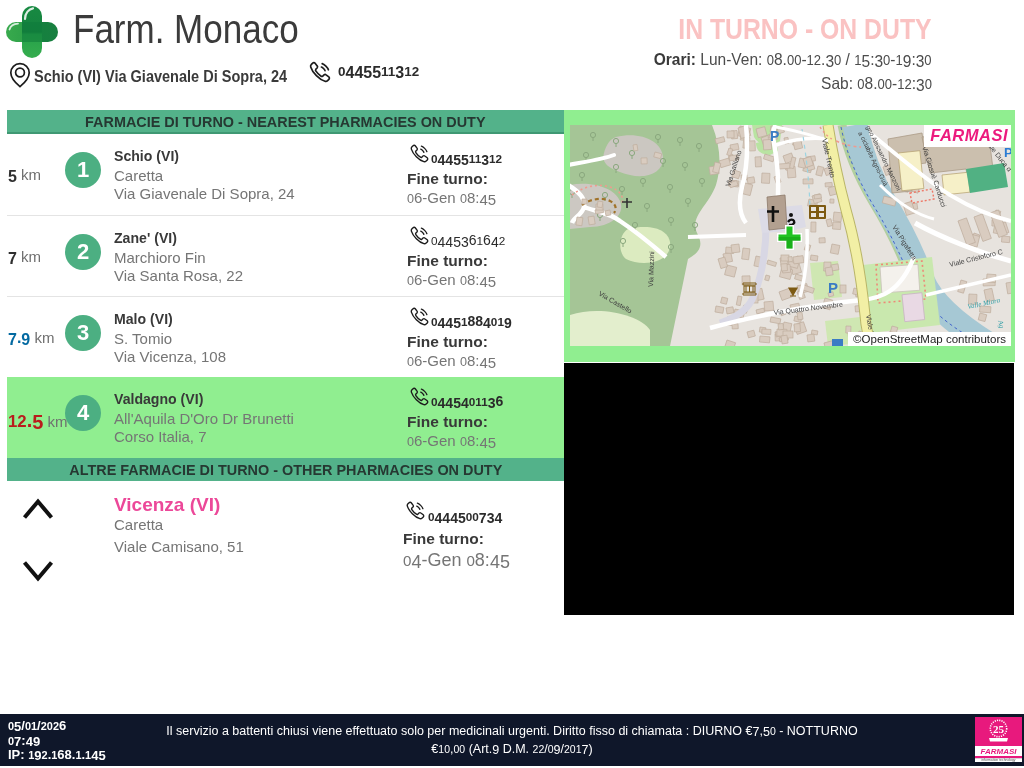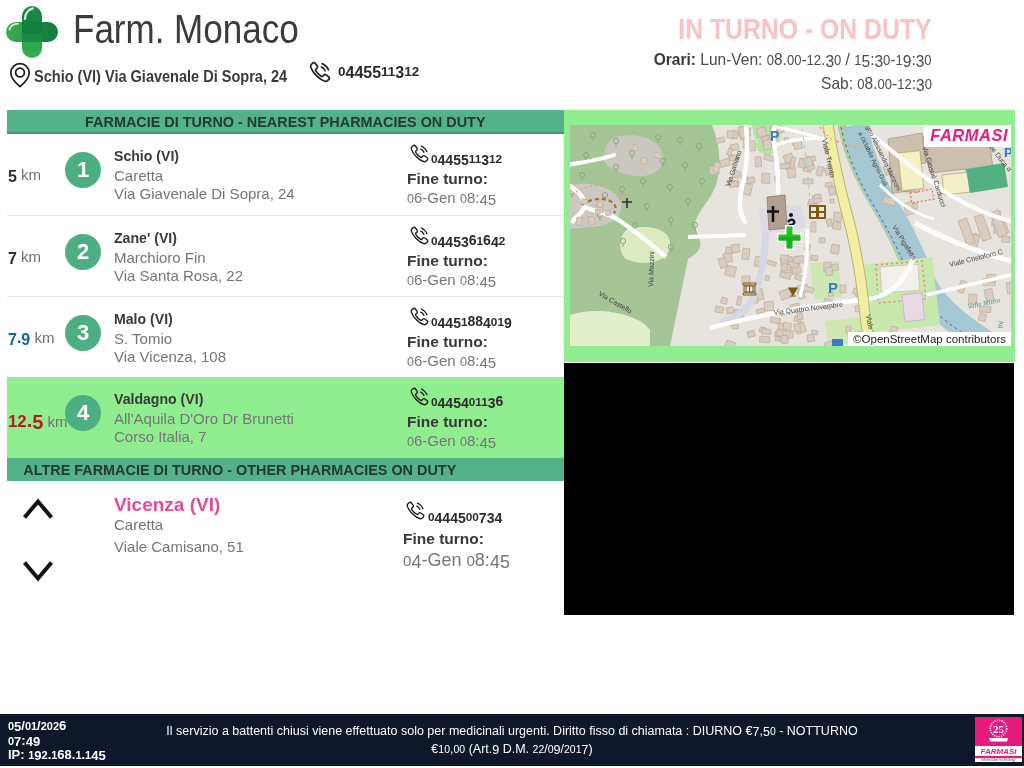--- a/index.html
+++ b/index.html
@@ -85,21 +85,21 @@
 
   <div style="position:absolute;left:107px;top:13px;font-size:15.5px;font-weight:bold;color:#393939;transform:scaleX(0.91);transform-origin:0 0;white-space:nowrap">Zane' (VI)</div>
   <div style="position:absolute;left:107px;top:33px;font-size:15px;color:#757575">Marchioro Fin</div>
   <div style="position:absolute;left:107px;top:51px;font-size:15px;color:#757575">Via Santa Rosa, 22</div>
 
   <svg style="position:absolute;left:402px;top:9px" width="21" height="21" viewBox="0 0 24 24" fill="none" stroke="#1c1c1c" stroke-width="1.6" stroke-linecap="round" stroke-linejoin="round">
 <path d="M7.1 3.2 L9.2 5.9 C9.7 6.5 9.6 7.4 9.1 8 L7.9 9.2 C7.5 9.7 7.4 10.4 7.8 10.9 C8.9 12.6 11.4 15.1 13.1 16.2 C13.6 16.6 14.3 16.5 14.8 16.1 L16 14.9 C16.6 14.4 17.5 14.3 18.1 14.8 L20.8 16.9 C21.5 17.5 21.6 18.6 20.9 19.3 L19.6 20.6 C18.9 21.3 17.9 21.6 17 21.3 C11.4 19.6 4.4 12.6 2.7 7 C2.4 6.1 2.7 5.1 3.4 4.4 L4.7 3.1 C5.4 2.4 6.5 2.5 7.1 3.2 Z"></path>
 <path d="M14.2 3.6 C16.2 4.1 19.9 7.8 20.4 9.8"></path>
 <path d="M13.4 7 C14.5 7.3 16.7 9.5 17 10.6"></path>
 </svg>
-  <div style="position:absolute;left:424px;top:16px;font-size:14px;font-weight:bold;color:#2b2b2b"><i class="o">0</i><i class="g">4</i><i class="g">4</i><i class="g">5</i><i class="g">3</i>6<i class="o">1</i>6<i class="g">4</i><i class="o">2</i></div>
+  <div style="position:absolute;left:424px;top:16px;font-size:14px;font-weight:normal;color:#2b2b2b"><i class="o">0</i><i class="g">4</i><i class="g">4</i><i class="g">5</i><i class="g">3</i>6<i class="o">1</i>6<i class="g">4</i><i class="o">2</i></div>
   <div style="position:absolute;left:400px;top:36px;font-size:15.5px;font-weight:bold;color:#393939">Fine turno:</div>
   <div style="position:absolute;left:400px;top:55px;font-size:15px;color:#757575"><i class="o">0</i>6-Gen <i class="o">0</i>8:<i class="g">4</i><i class="g">5</i></div>
 </div>
 
 <div style="position:absolute;left:7px;top:296px;width:557px;height:81px;border-top:1px solid #e4e4e4;">
 
   <div style="position:absolute;left:1px;top:32px;font-size:15px;color:#6f6f6f"><b style="color:#0369a1;font-size:16px"><i class="g">7</i>.<i class="g">9</i></b> km</div>
 
   <div style="position:absolute;left:58px;top:18px;width:36px;height:36px;border-radius:50%;background:#4caf82;color:#fff;font-size:22px;font-weight:bold;text-align:center;line-height:36px">3</div>
 
@@ -130,21 +130,21 @@
   <svg style="position:absolute;left:402px;top:9px" width="21" height="21" viewBox="0 0 24 24" fill="none" stroke="#1c1c1c" stroke-width="1.6" stroke-linecap="round" stroke-linejoin="round">
 <path d="M7.1 3.2 L9.2 5.9 C9.7 6.5 9.6 7.4 9.1 8 L7.9 9.2 C7.5 9.7 7.4 10.4 7.8 10.9 C8.9 12.6 11.4 15.1 13.1 16.2 C13.6 16.6 14.3 16.5 14.8 16.1 L16 14.9 C16.6 14.4 17.5 14.3 18.1 14.8 L20.8 16.9 C21.5 17.5 21.6 18.6 20.9 19.3 L19.6 20.6 C18.9 21.3 17.9 21.6 17 21.3 C11.4 19.6 4.4 12.6 2.7 7 C2.4 6.1 2.7 5.1 3.4 4.4 L4.7 3.1 C5.4 2.4 6.5 2.5 7.1 3.2 Z"></path>
 <path d="M14.2 3.6 C16.2 4.1 19.9 7.8 20.4 9.8"></path>
 <path d="M13.4 7 C14.5 7.3 16.7 9.5 17 10.6"></path>
 </svg>
   <div style="position:absolute;left:424px;top:16px;font-size:14px;font-weight:bold;color:#2b2b2b"><i class="o">0</i><i class="g">4</i><i class="g">4</i><i class="g">5</i><i class="g">4</i><i class="o">0</i><i class="o">1</i><i class="o">1</i><i class="g">3</i>6</div>
   <div style="position:absolute;left:400px;top:36px;font-size:15.5px;font-weight:bold;color:#393939">Fine turno:</div>
   <div style="position:absolute;left:400px;top:55px;font-size:15px;color:#757575"><i class="o">0</i>6-Gen <i class="o">0</i>8:<i class="g">4</i><i class="g">5</i></div>
 </div>
 
-<div style="position:absolute;left:7px;top:458px;width:557px;height:23px;background:#53b28a;color:#263832;font-weight:bold;font-size:15.5px;text-align:left;line-height:23px"><span style="display:inline-block;transform:scaleX(0.93);transform-origin:50% 0;white-space:nowrap">ALTRE FARMACIE DI TURNO - OTHER PHARMACIES ON DUTY</span></div>
+<div style="position:absolute;left:7px;top:458px;width:557px;height:23px;background:#53b28a;color:#263832;font-weight:bold;font-size:15.5px;text-align:center;line-height:23px"><span style="display:inline-block;transform:scaleX(0.93);transform-origin:50% 0;white-space:nowrap">ALTRE FARMACIE DI TURNO - OTHER PHARMACIES ON DUTY</span></div>
 
 <svg style="position:absolute;left:22px;top:498px" width="32" height="22" viewBox="0 0 32 22" fill="none" stroke="#111" stroke-width="4">
       <path d="M2.5 19.5 L16 3.5 L29.5 19.5"></path>
     </svg>
 
 <svg style="position:absolute;left:22px;top:560px" width="32" height="22" viewBox="0 0 32 22" fill="none" stroke="#111" stroke-width="4">
       <path d="M2.5 2.5 L16 18.5 L29.5 2.5"></path>
     </svg>
 
 <div style="position:absolute;left:7px;top:481px;width:557px;height:100px">

